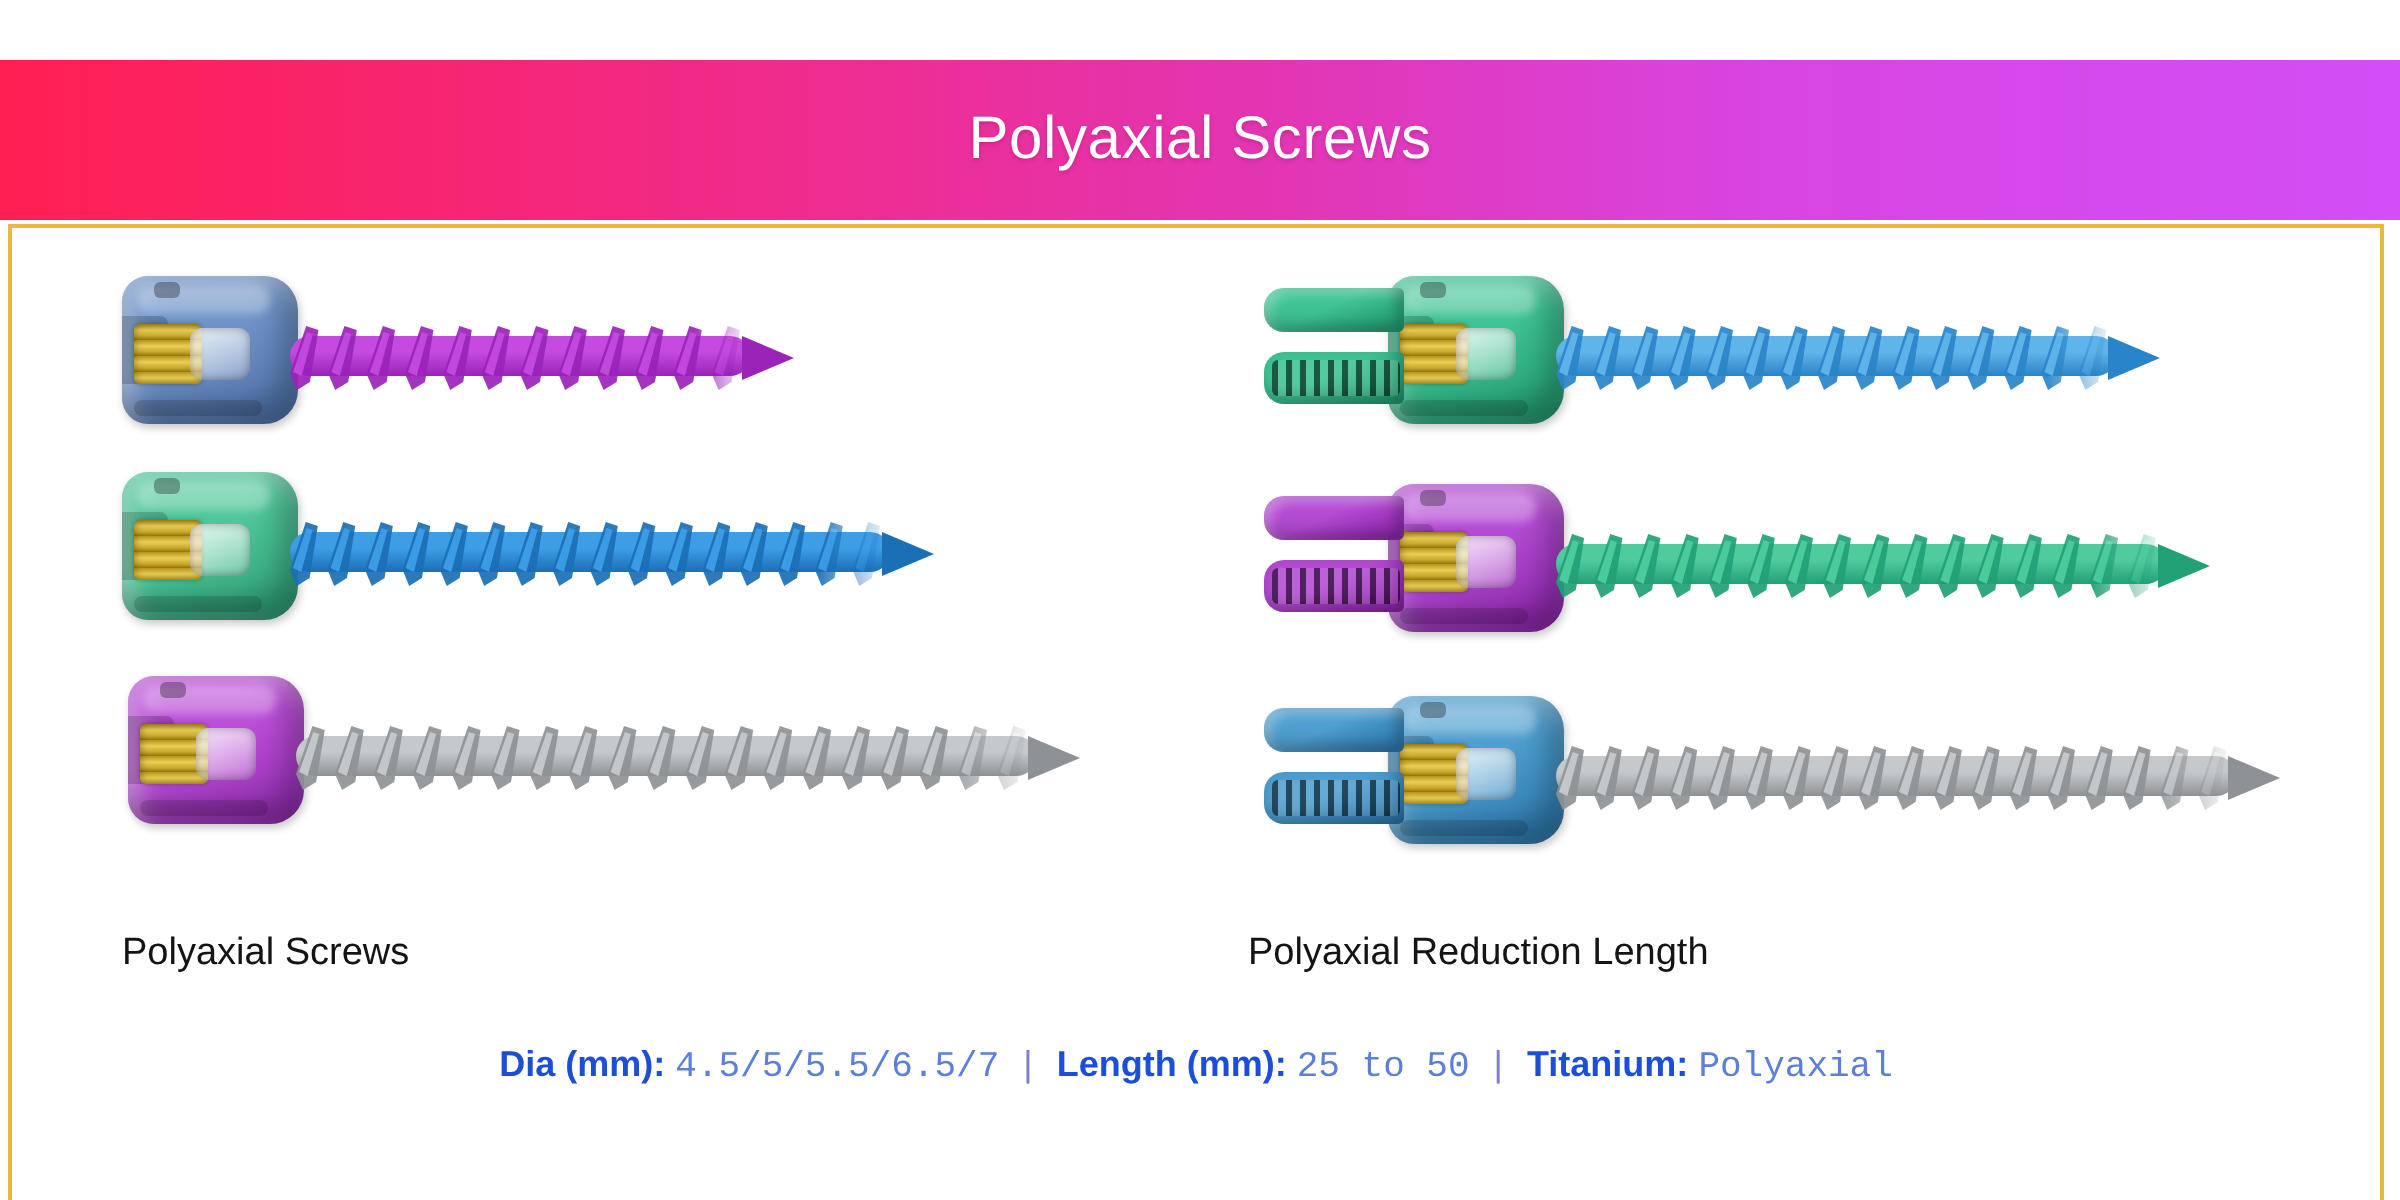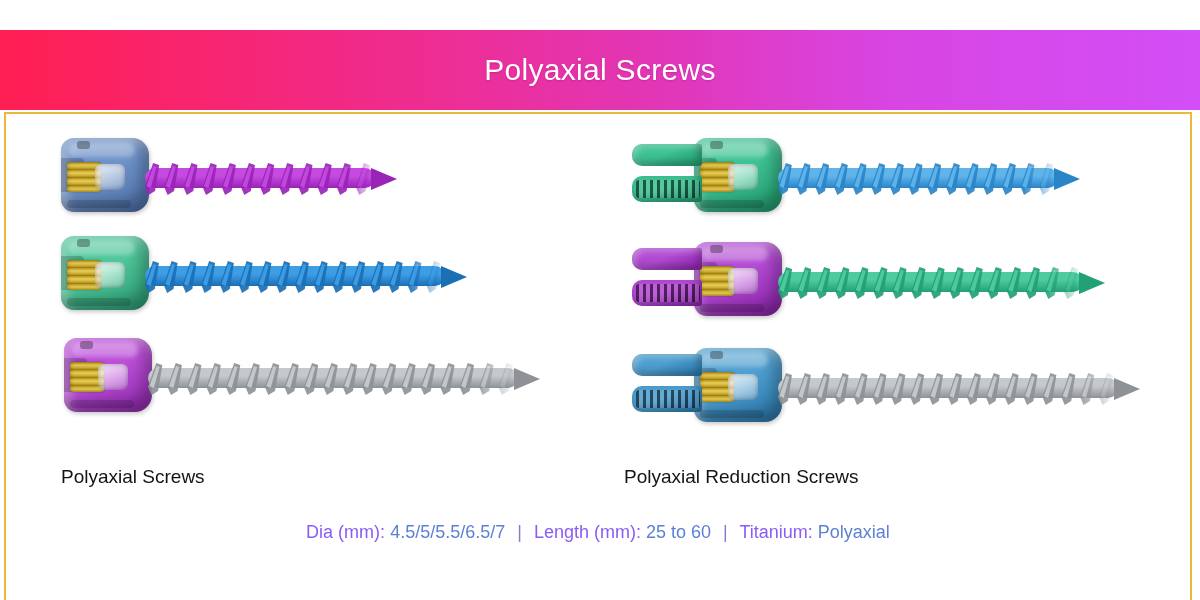--- a/index.html
+++ b/index.html
@@ -111,22 +111,22 @@
   .tip{
     position:absolute;top:12px;width:0;height:0;
     border-top:11px solid transparent;border-bottom:11px solid transparent;
   }
 
   
   .specs{
     position:absolute;left:0;right:0;top:408px;text-align:center;
     font-size:18px;white-space:nowrap;
   }
-  .spec-label{color:#8b5cf6;font-weight:400;}
-  .spec-value{color:#5d80d6;}
+  .spec-label{color:#1d4ed8;font-weight:700;}
+  .spec-value{color:#5d80d6;font-family:Liberation Mono, monospace;}
   .spec-sep{color:#7e7fd0;padding:0 7px;}
 </style>
 </head>
 <body>
 
 <div class="poster">
 
   <div class="header">
     <div class="header-title">Polyaxial Screws</div>
   </div>
@@ -637,30 +637,30 @@
                     <path d="M321.1 31 L329.0 7 L335.1 9
           L330.9 35 L324.5 39 Z" fill="#8e9296" opacity="0.92"></path>
                     <path d="M322.6 30 L329.4 10 L332.4 11
           L326.8 32 Z" fill="#c6c9cc" opacity="0.95"></path>
                   </svg>
        </div>
        <div class="tip" style="left:336px;border-left:26px solid #8e9296;"></div>
      </div>
             </div>
           </div>
-        <div class="caption cap-right">Polyaxial Reduction Screws</div>
+        <div class="caption cap-right">Polyaxial Reduction Length</div>
       </div>
 
     </div>
 
     <div class="specs">
       <span class="spec-label">Dia (mm):</span>
       <span class="spec-value">4.5/5/5.5/6.5/7</span>
       <span class="spec-sep">|</span>
       <span class="spec-label">Length (mm):</span>
-      <span class="spec-value">25 to 60</span>
+      <span class="spec-value">25 to 50</span>
       <span class="spec-sep">|</span>
       <span class="spec-label">Titanium:</span>
       <span class="spec-value">Polyaxial</span>
     </div>
   </div>
 
 </div>
 
 </body></html>

